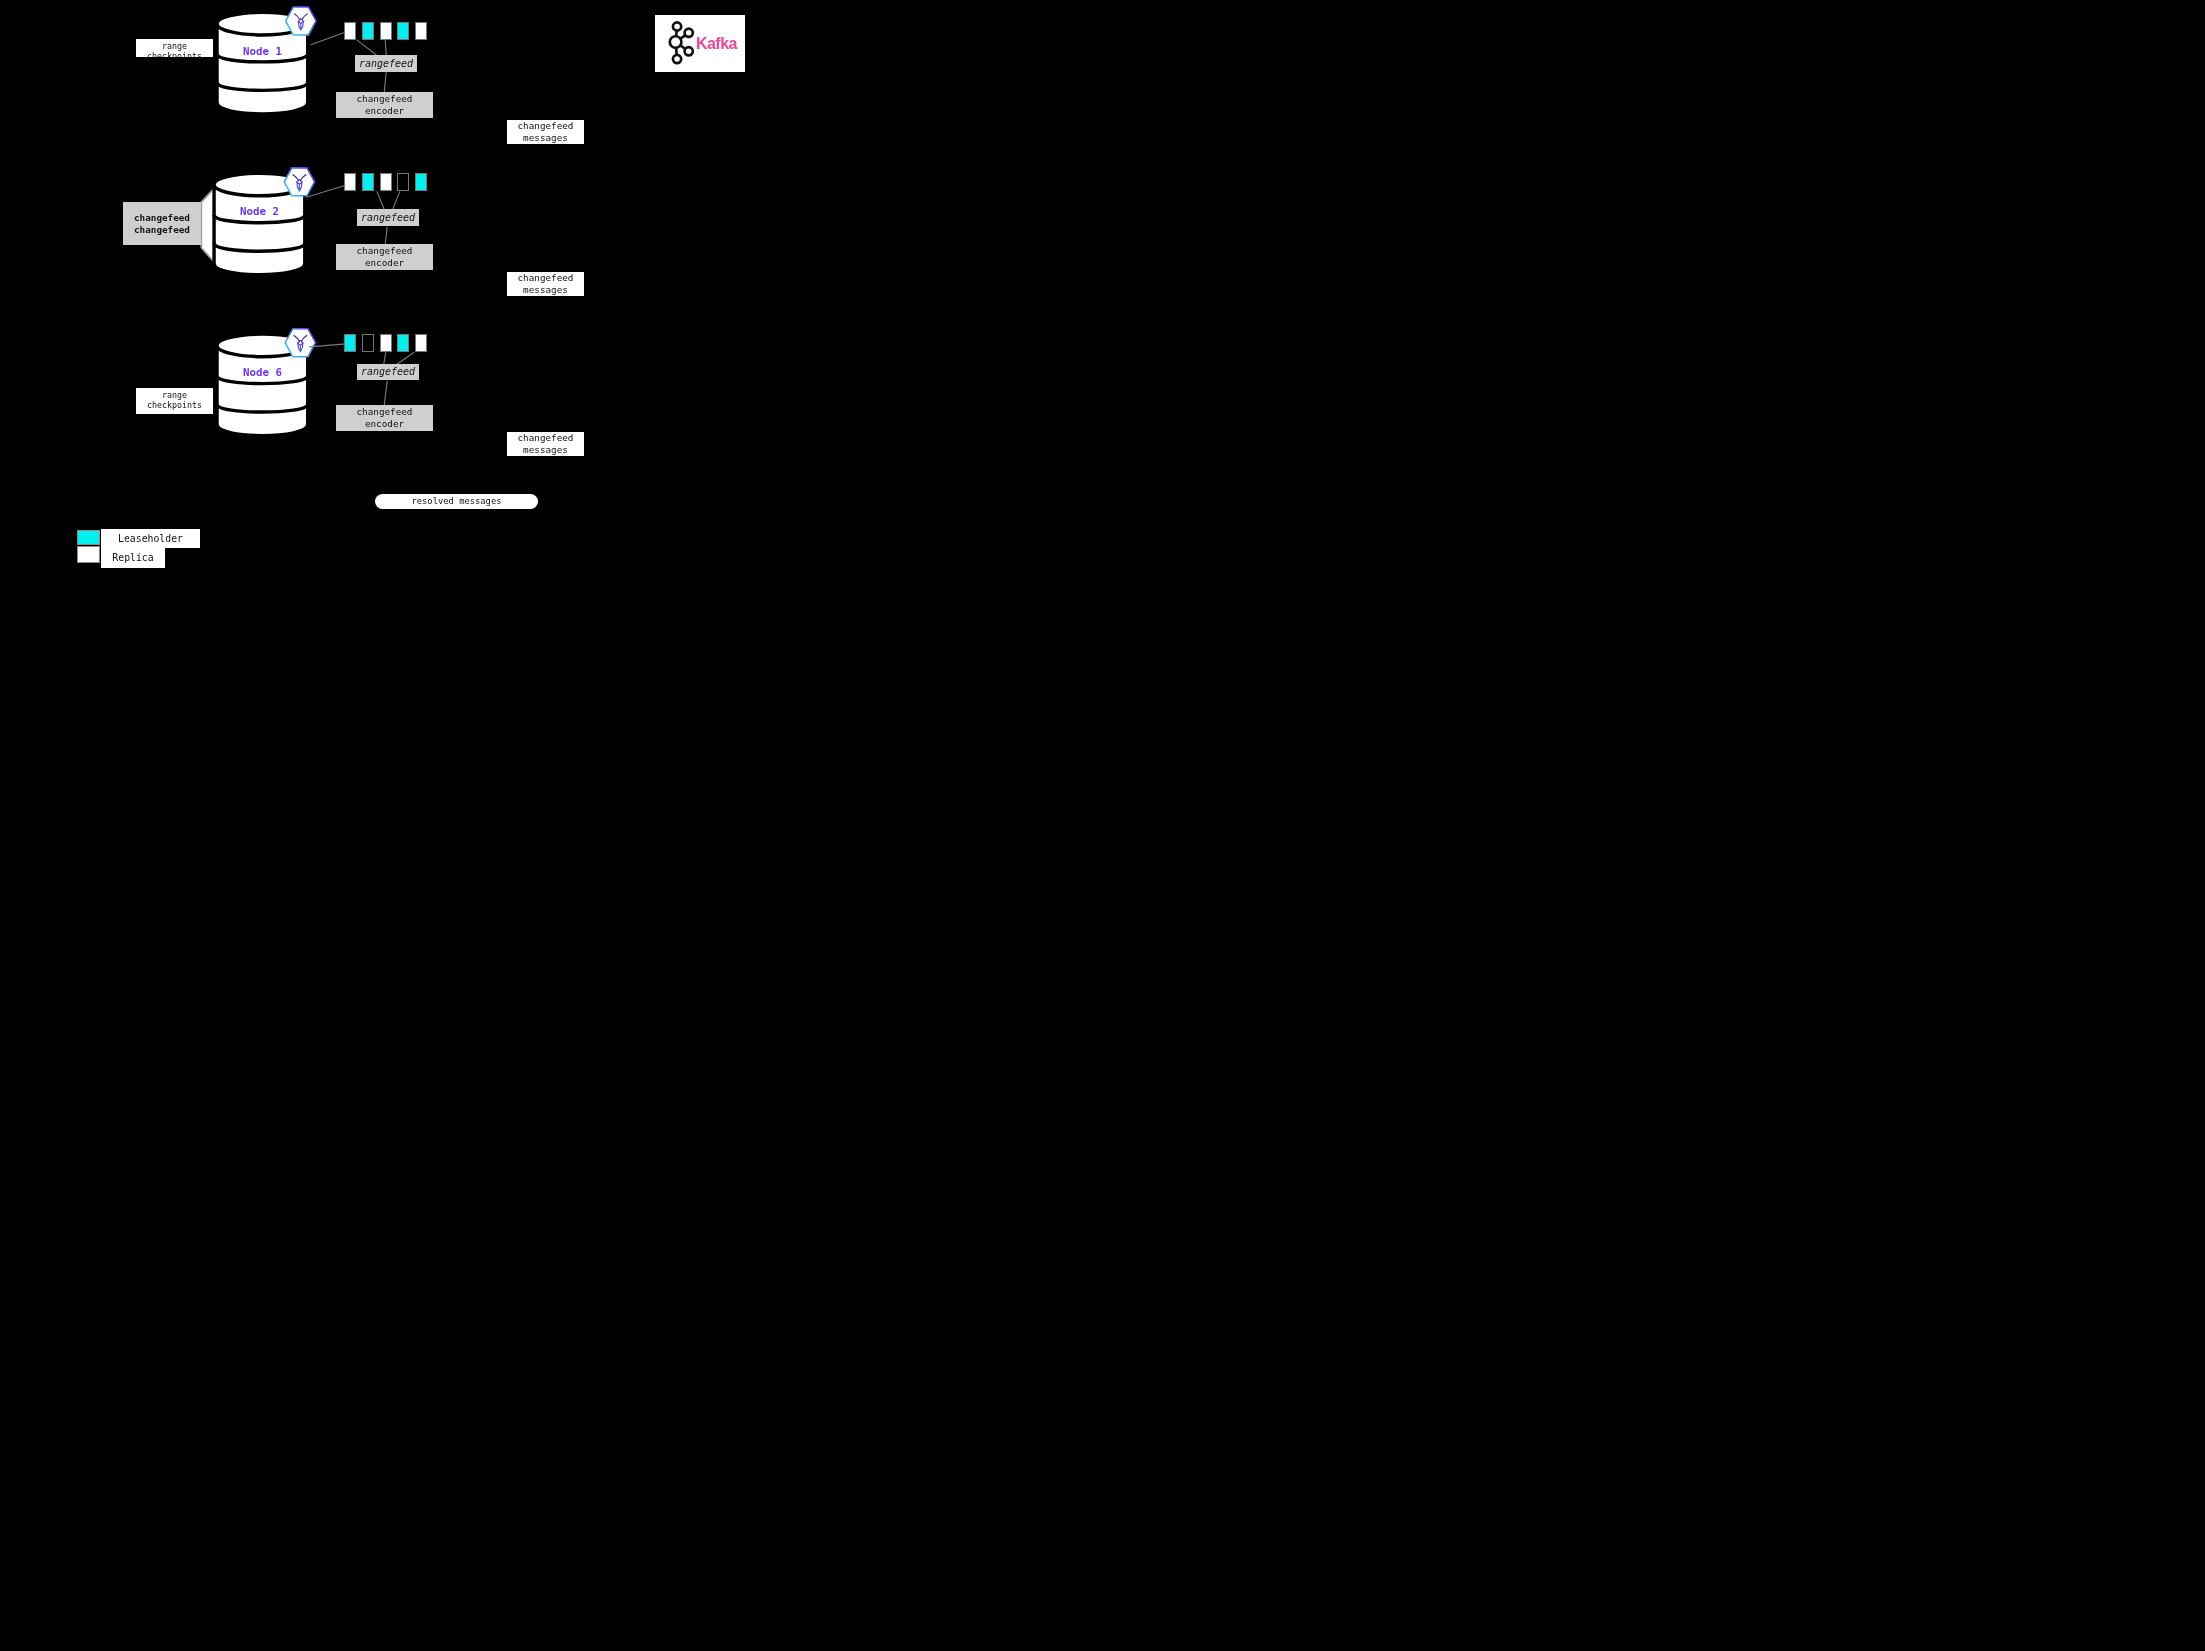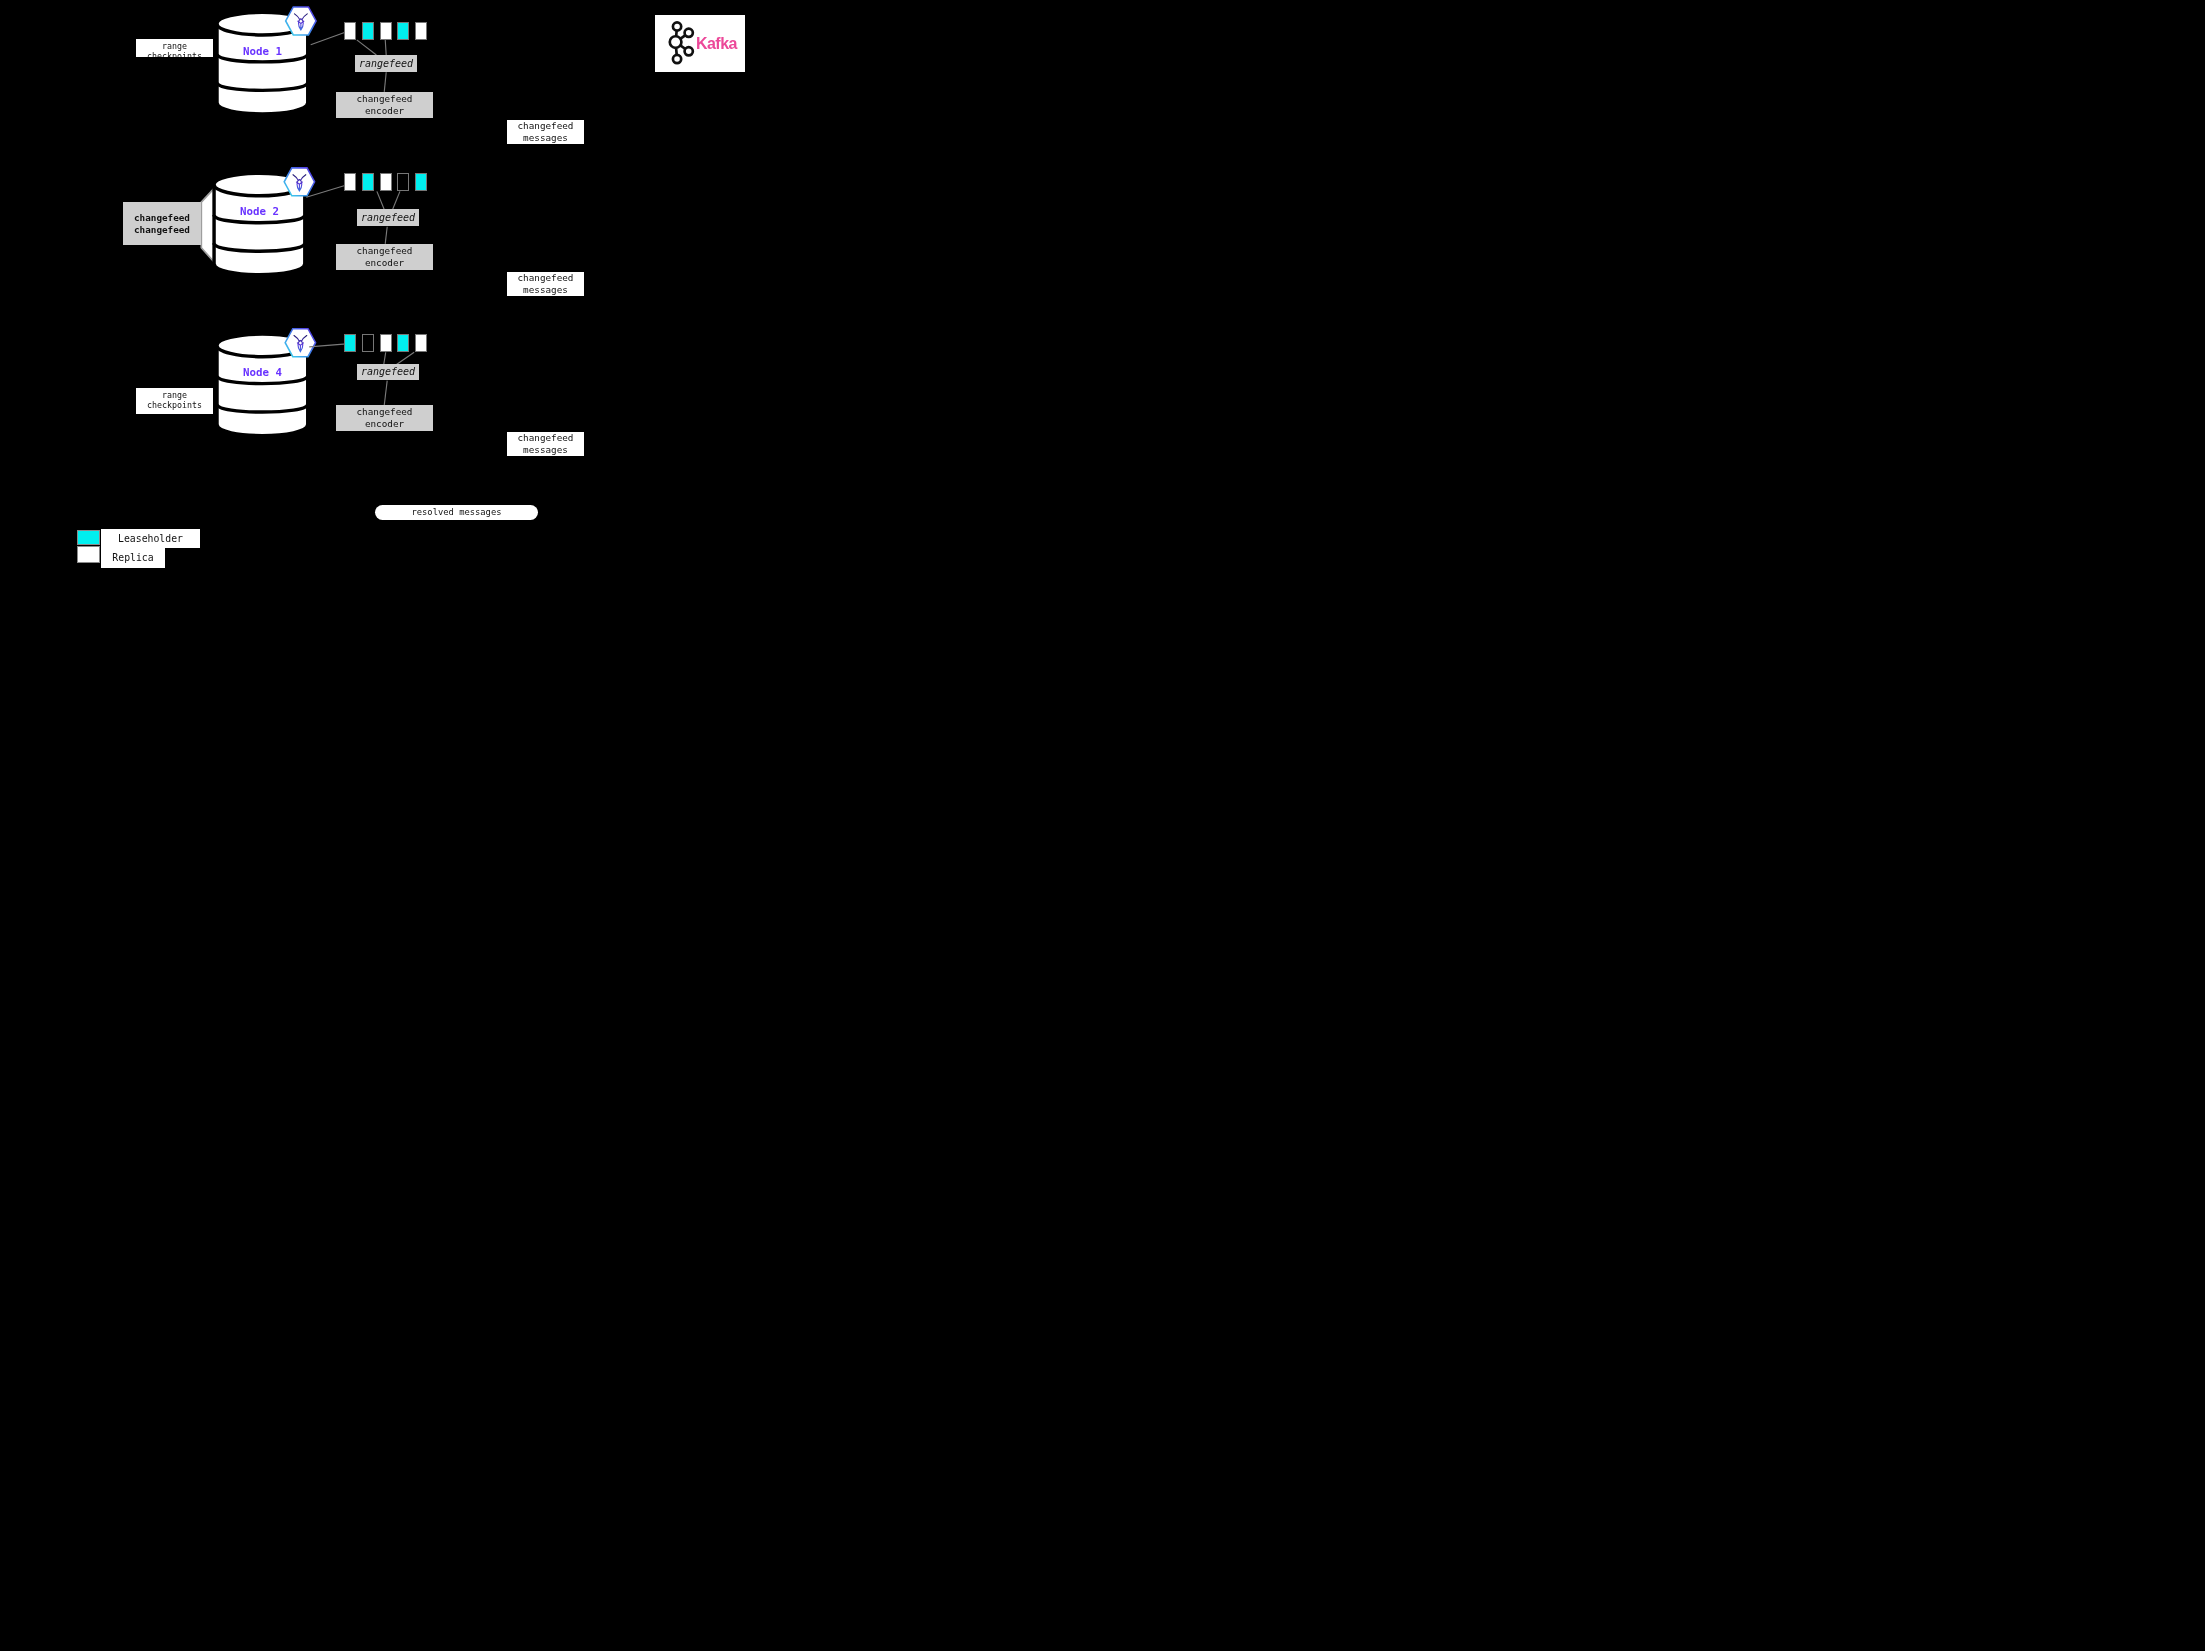--- a/index.html
+++ b/index.html
@@ -163,21 +163,21 @@
 
   <div class="abs lbl-white two-line messages" style="left:469px;top:272px;width:77px;height:23.5px;">
     <span>changefeed</span>
     <span>messages</span>
   </div>
 
   <div class="abs lbl-white two-line checkpoints" style="left:98px;top:388px;width:77px;height:25.5px;">
     <span>range</span>
     <span>checkpoints</span>
   </div>
-  <div class="abs node-name" style="left:179px;top:366px;width:91px;">Node 4</div>
+  <div class="abs node-name" style="left:179px;top:366px;width:91px;">Node 6</div>
 
   <div class="range" style="left:306px;top:334px;" data-kind="leaseholder"></div>
   <div class="range" style="left:324px;top:334px;" data-kind="empty"></div>
   <div class="range" style="left:342px;top:334px;" data-kind="replica"></div>
   <div class="range" style="left:359px;top:334px;" data-kind="leaseholder"></div>
   <div class="range" style="left:377px;top:334px;" data-kind="replica"></div>
 
   <div class="abs lbl-gray rangefeed" style="left:319px;top:364px;width:62px;height:16px;line-height:16px;">rangefeed</div>
 
   <div class="abs lbl-gray two-line encoder" style="left:298px;top:405px;width:97px;height:25.5px;">
@@ -203,21 +203,21 @@
         <circle cx="31" cy="15" r="8.5"></circle>
         <circle cx="31" cy="82" r="8.5"></circle>
         <circle cx="55" cy="28" r="8.5"></circle>
         <circle cx="55" cy="66" r="8.5"></circle>
       </g>
     </svg>
     <span class="kafka-word">Kafka</span>
   </div>
 
 
-  <div class="abs pill" style="left:337px;top:505px;width:163px;height:15px;">resolved messages</div>
+  <div class="abs pill" style="left:337px;top:494px;width:163px;height:15px;">resolved messages</div>
 
   <div class="legend-swatch" style="left:39px;top:530px;width:23px;height:15px;background:#00EFEF;" data-kind="leaseholder"></div>
   <div class="legend-swatch" style="left:39px;top:546px;width:23px;height:17px;background:#FFFFFF;" data-kind="replica"></div>
   <div class="abs legend-label" style="left:63px;top:529px;width:99px;height:19px;">Leaseholder</div>
   <div class="abs legend-label" style="left:63px;top:548px;width:64px;height:19.6px;">Replica</div>
 
 </div>
 
 
 </body></html>

